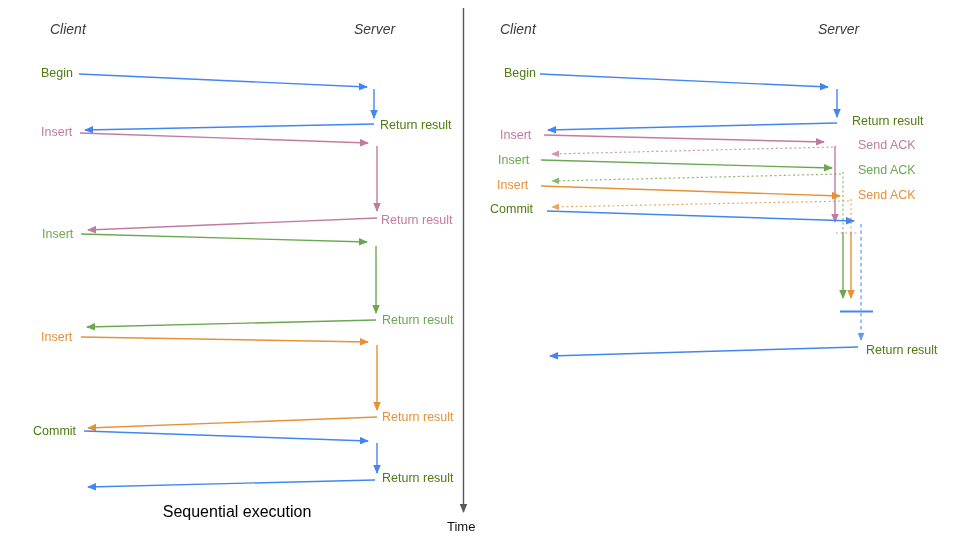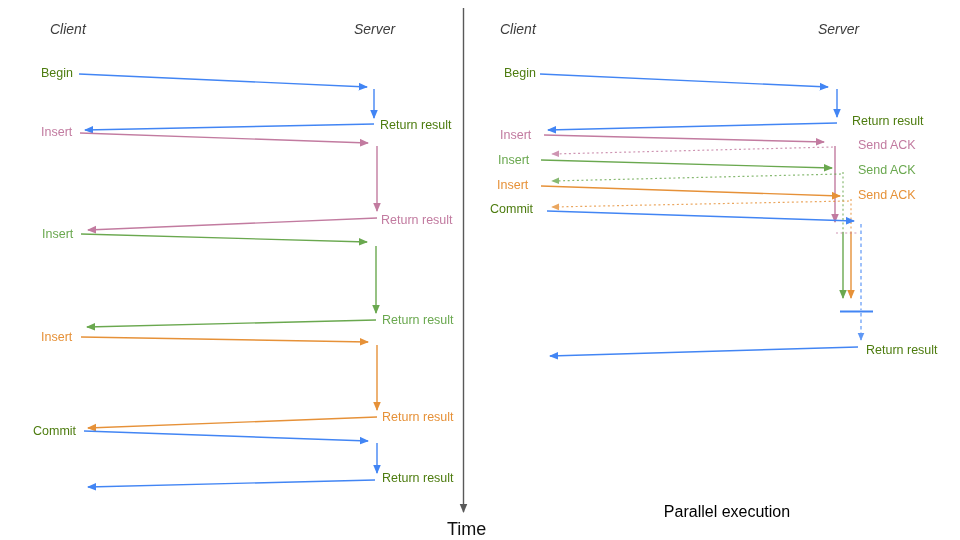--- a/index.html
+++ b/index.html
@@ -2,21 +2,21 @@
 <html><head>
 <meta charset="utf-8">
 <style>
   html,body{margin:0;padding:0;background:#ffffff;}
   .stage{position:relative;width:960px;height:540px;background:#ffffff;overflow:hidden;
          font-family:"Liberation Sans",sans-serif;}
   .stage svg{position:absolute;left:0;top:0;}
   .lbl{position:absolute;font-size:12.5px;line-height:16px;white-space:nowrap;}
   .hdr{position:absolute;font-size:14px;line-height:16px;font-style:italic;color:#3d3d3d;white-space:nowrap;}
   .title{position:absolute;font-size:16px;line-height:18px;color:#000;width:200px;text-align:center;white-space:nowrap;}
-  .time{position:absolute;font-size:18px;color:#111;white-space:nowrap;}
+  .time{position:absolute;font-size:13px;color:#111;white-space:nowrap;}
   .t-blue{color:#4d7c0f}.t-pink{color:#c27ba0}.t-green{color:#6aa84f}.t-orange{color:#e69138}
   .ln{fill:none;stroke-width:1.4;}
   .s-blue{stroke:#4285f4}.s-pink{stroke:#c27ba0}.s-green{stroke:#6aa84f}.s-orange{stroke:#e69138}.s-gray{stroke:#595959}
   .dot{stroke-dasharray:2,2.6;stroke-width:1.2;opacity:.8;}
   .dsh{stroke-dasharray:3.5,3;stroke-width:1.2;opacity:.85;}
   .bar{stroke-width:2;}
 </style>
 </head>
 <body>
 
@@ -106,36 +106,36 @@
 
   <div class="lbl t-green" style="left:42px;top:226px">Insert</div>
   <div class="lbl t-green" style="left:382px;top:312px">Return result</div>
 
   <div class="lbl t-orange" style="left:41px;top:329px">Insert</div>
   <div class="lbl t-orange" style="left:382px;top:409px">Return result</div>
 
   <div class="lbl t-blue" style="left:33px;top:423px">Commit</div>
   <div class="lbl t-blue" style="left:382px;top:470px">Return result</div>
 
+  <div class="title" style="left:137px;top:503px">Sequential execution</div>
 
   <div class="hdr" style="left:500px;top:21px">Client</div>
   <div class="hdr" style="left:818px;top:21px">Server</div>
 
   <div class="lbl t-blue" style="left:504px;top:65px">Begin</div>
   <div class="lbl t-blue" style="left:852px;top:113px">Return result</div>
 
   <div class="lbl t-pink" style="left:500px;top:127px">Insert</div>
   <div class="lbl t-pink" style="left:858px;top:137px">Send ACK</div>
 
   <div class="lbl t-green" style="left:498px;top:152px">Insert</div>
   <div class="lbl t-green" style="left:858px;top:162px">Send ACK</div>
 
   <div class="lbl t-orange" style="left:497px;top:177px">Insert</div>
   <div class="lbl t-orange" style="left:858px;top:187px">Send ACK</div>
 
   <div class="lbl t-blue" style="left:490px;top:201px">Commit</div>
   <div class="lbl t-blue" style="left:866px;top:342px">Return result</div>
 
-  <div class="title" style="left:627px;top:503px">Parallel execution</div>
 
   <div class="time" style="left:447px;top:519px">Time</div>
 
 </div>
 
 </body></html>

